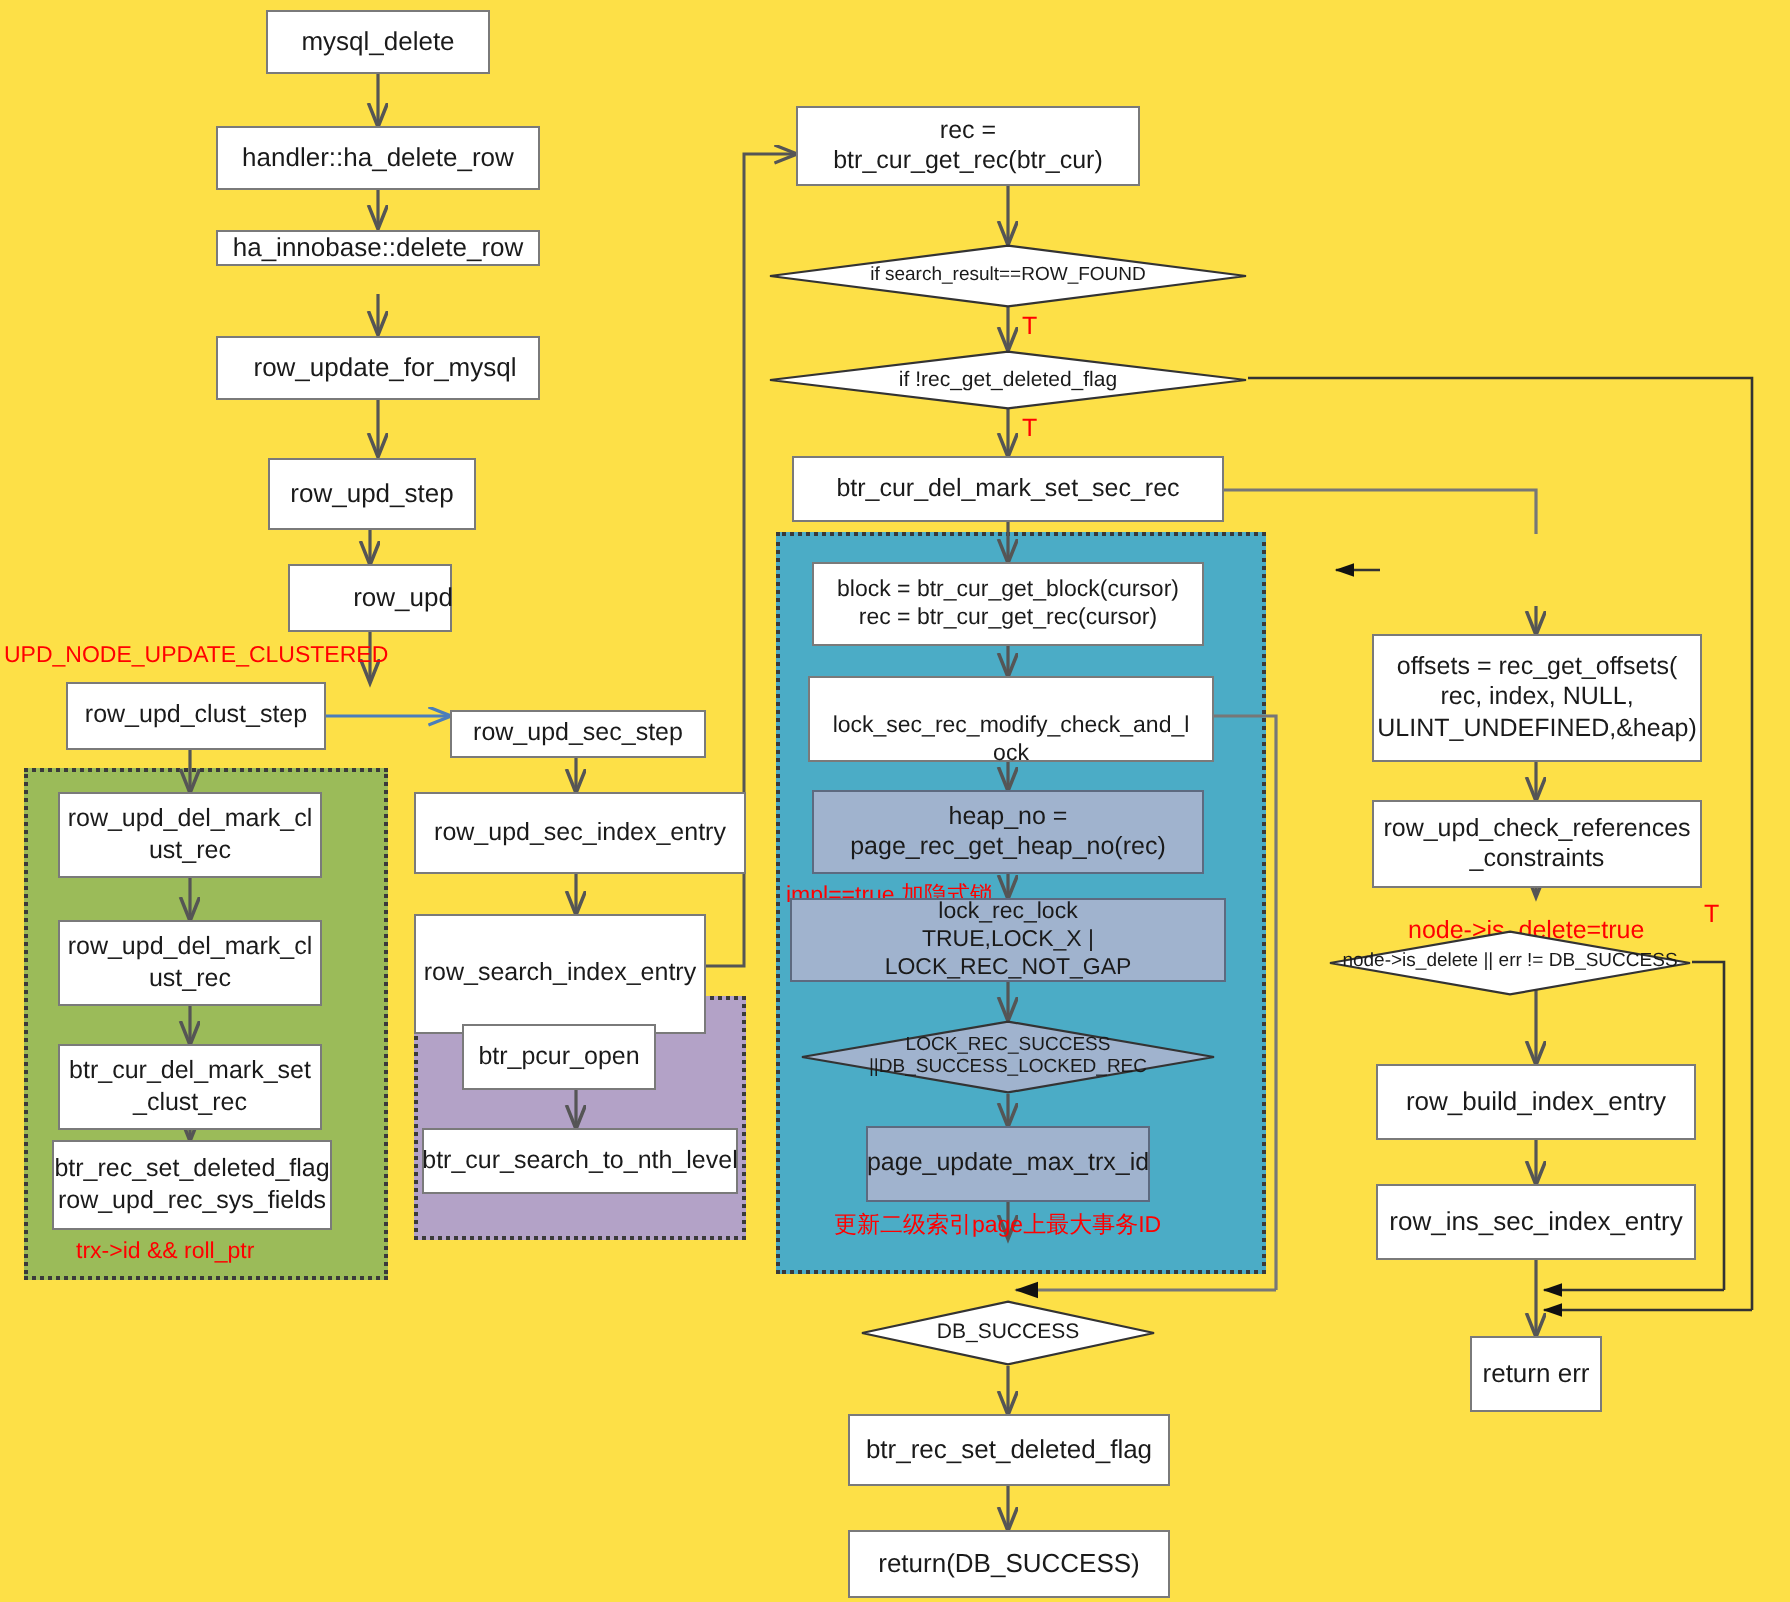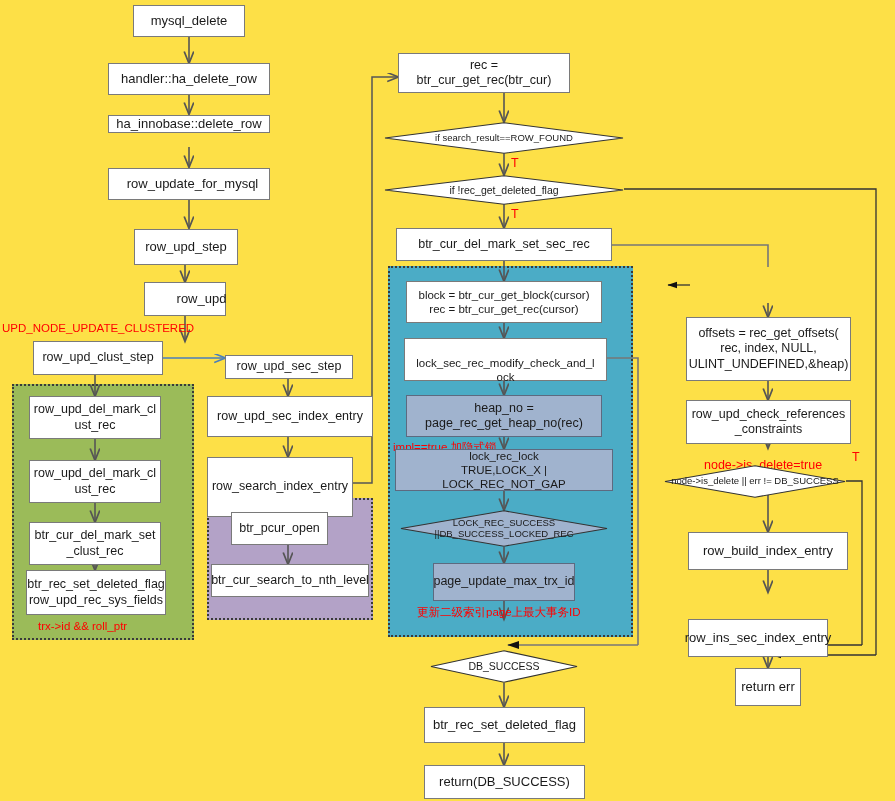--- a/index.html
+++ b/index.html
@@ -236,16 +236,16 @@
 
   <div class="diamond fs9" style="left:664px; top:465px; width:182px; height:33px;">
     <svg class="dshape" viewBox="0 0 182 33" preserveAspectRatio="none">
       <polygon points="91,0.8 181,16.5 91,32.2 1,16.5" fill="#fff" stroke="#333" stroke-width="1.1" vector-effect="non-scaling-stroke"></polygon>
     </svg>
     <span class="dtext" style="padding:0 4px;">node-&gt;is_delete || err != DB_SUCCESS</span>
   </div>
   <div class="lbl fs12" style="left:852px; top:450px;">T</div>
 
   <div class="node fs13" style="left:688px; top:532px; width:160px; height:38px;">row_build_index_entry</div>
-  <div class="node fs13" style="left:688px; top:592px; width:140px; height:38px;margin-top:27px;">row_ins_sec_index_entry</div>
+  <div class="node fs13" style="left:688px; top:592px; width:160px; height:38px;">row_ins_sec_index_entry</div>
   <div class="node fs13" style="left:735px; top:668px; width:66px;  height:38px;">return err</div>
 
 </div>
 
 </body></html>

